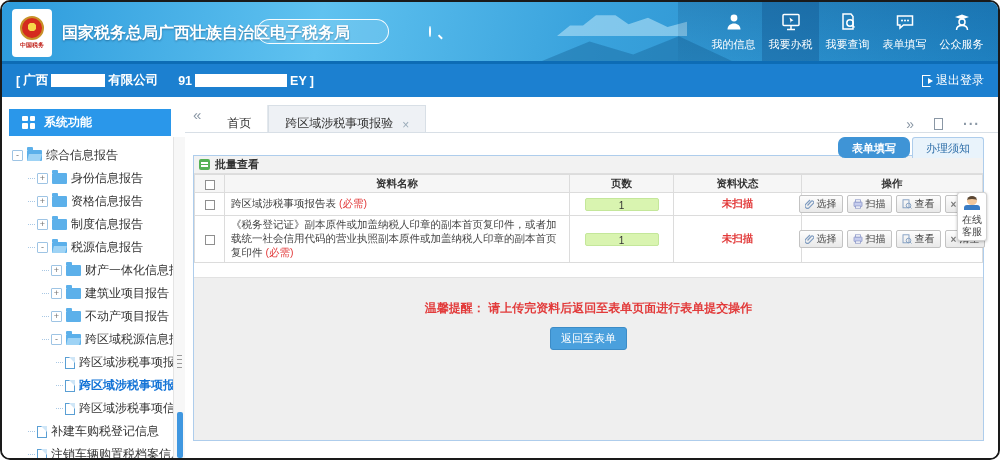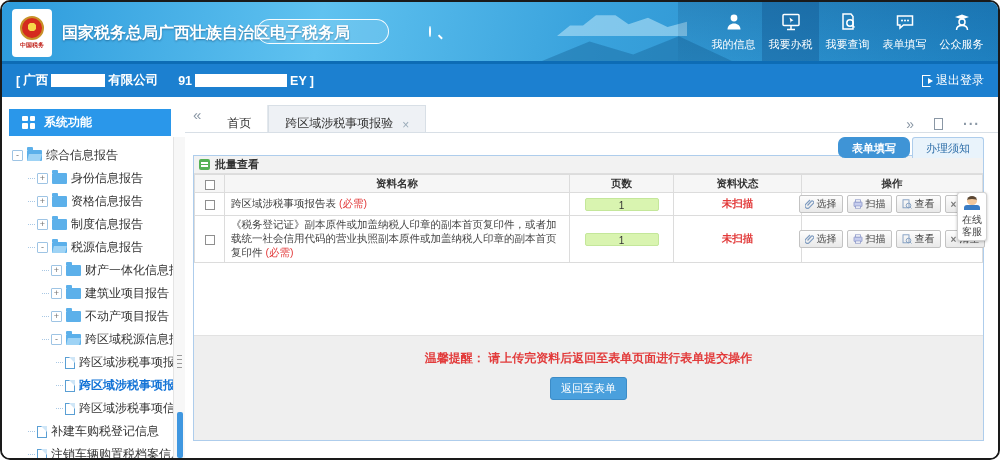--- a/index.html
+++ b/index.html
@@ -102,21 +102,21 @@
   .req { color:#e23b3b; }
   .pages-box { display:inline-block; width:74px; height:13px; line-height:13px; background:#d9f4b0; border:1px solid #c4e79a;
                border-radius:2px; font-size:10px; text-align:center; color:#333; }
   .status { color:#e23b3b; font-weight:700; }
   .ops { display:flex; gap:4px; justify-content:center; align-items:flex-start; }
   .op-btn { display:inline-flex; align-items:center; gap:3px; padding:1px 5px; background:linear-gradient(#fdfdfd,#e9e9e9);
             border:1px solid #c3c3c3; border-radius:2px; font-size:10px; color:#444; cursor:pointer; white-space:nowrap; }
   .op-btn svg { display:block; }
   .x-glyph { color:#777; font-weight:700; font-size:10px; }
   .spacer { flex:1; background:#fff; }
-  .notice-area { height:105px; background:#efefef; border-top:1px solid #e2e2e2; text-align:center; padding-top:14px; flex:none; }
+  .notice-area { height:163px; background:#efefef; border-top:1px solid #e2e2e2; text-align:center; padding-top:22px; flex:none; }
   .reminder { color:#e23b3b; font-size:12px; font-weight:700; margin-bottom:10px; }
   .return-btn { font-size:11px; padding:3px 10px; background:#4aa0dd; border:1px solid #3c8cc7; color:#fff;
                 border-radius:3px; cursor:pointer; font-family:inherit; }
 
   .cs-widget { position:absolute; right:11px; top:190px; width:30px; z-index:5; background:#fff; border:1px solid #d2d2d2;
                border-radius:3px; box-shadow:0 1px 3px rgba(0,0,0,.25); text-align:center; padding:3px 1px 2px;
                font-size:10px; color:#444; line-height:12px; cursor:pointer; }
   .cs-avatar { width:18px; height:16px; margin:0 auto 2px; position:relative; }
   .cs-head { width:10px; height:9px; background:#f2c79c; border-radius:50% 50% 45% 45%; margin:0 auto; border-top:3px solid #5a4632; }
   .cs-body { width:16px; height:5px; background:#3a7cc4; border-radius:3px 3px 0 0; margin:0 auto; }

